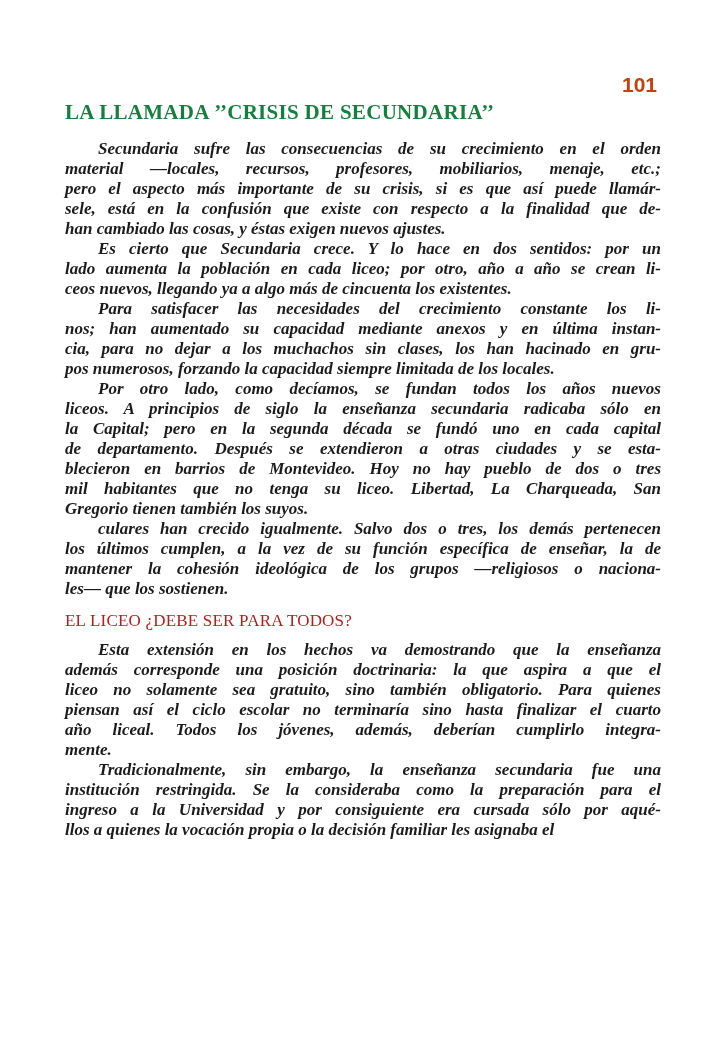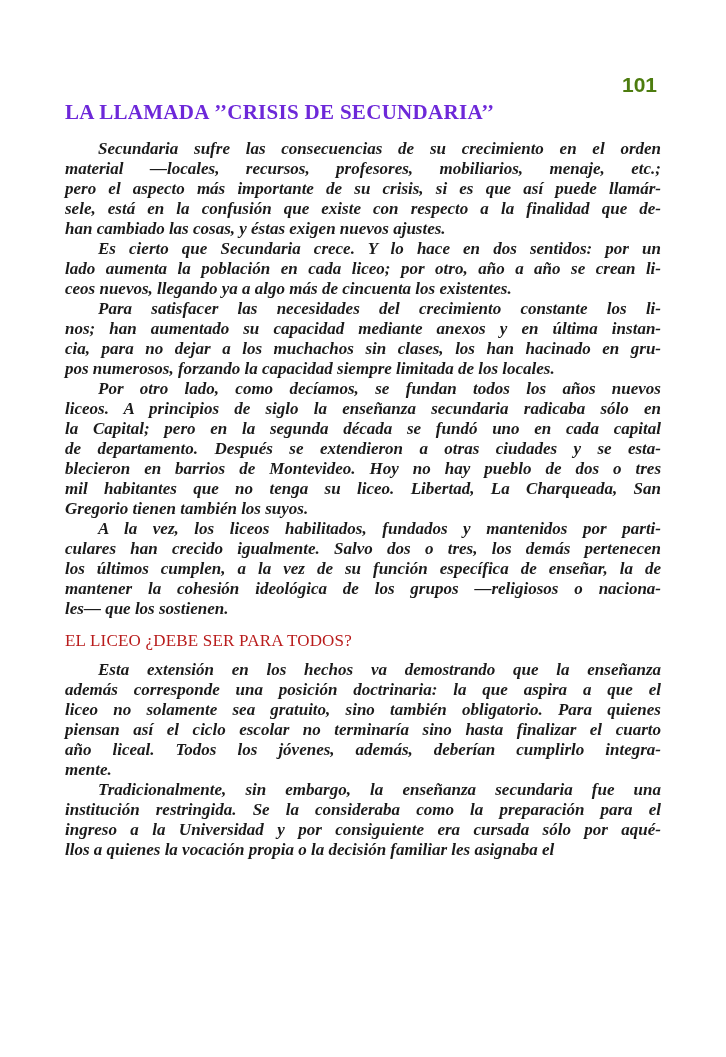--- a/index.html
+++ b/index.html
@@ -20,29 +20,29 @@
     width: 596px;
   }
   .page-number {
     margin-top: 74px;
     font-family: "Liberation Sans", "DejaVu Sans", sans-serif;
     font-weight: 700;
     font-size: 21px;
     line-height: 22px;
     text-align: right;
     padding-right: 4px;
-    color: #4d7c0f;
+    color: #c2410c;
   }
   .doc-title {
     margin-top: 4px;
     font-weight: 700;
     font-size: 21px;
     line-height: 24px;
     letter-spacing: 0.3px;
-    color: #6d28d9;
+    color: #15803d;
     white-space: nowrap;
   }
   .document-body { margin-top: 15px; }
   .para {
     font-style: italic;
     font-weight: 700;
     font-size: 17px;
     line-height: 20px;
     color: #1b1b1b;
   }
@@ -92,21 +92,20 @@
         <div class="para">
           <div class="line">Por otro lado, como decíamos, se fundan todos los años nuevos</div>
           <div class="line">liceos. A principios de siglo la enseñanza secundaria radicaba sólo en</div>
           <div class="line">la Capital; pero en la segunda década se fundó uno en cada capital</div>
           <div class="line">de departamento. Después se extendieron a otras ciudades y se esta-</div>
           <div class="line">blecieron en barrios de Montevideo. Hoy no hay pueblo de dos o tres</div>
           <div class="line">mil habitantes que no tenga su liceo. Libertad, La Charqueada, San</div>
           <div class="line last">Gregorio tienen también los suyos.</div>
         </div>
         <div class="para">
-          <div class="line">A la vez, los liceos habilitados, fundados y mantenidos por parti-</div>
           <div class="line">culares han crecido igualmente. Salvo dos o tres, los demás pertenecen</div>
           <div class="line">los últimos cumplen, a la vez de su función específica de enseñar, la de</div>
           <div class="line">mantener la cohesión ideológica de los grupos —religiosos o naciona-</div>
           <div class="line last">les— que los sostienen.</div>
         </div>
         <div class="section-heading">EL LICEO ¿DEBE SER PARA TODOS?</div>
         <div class="para">
           <div class="line">Esta extensión en los hechos va demostrando que la enseñanza</div>
           <div class="line">además corresponde una posición doctrinaria: la que aspira a que el</div>
           <div class="line">liceo no solamente sea gratuito, sino también obligatorio. Para quienes</div>

